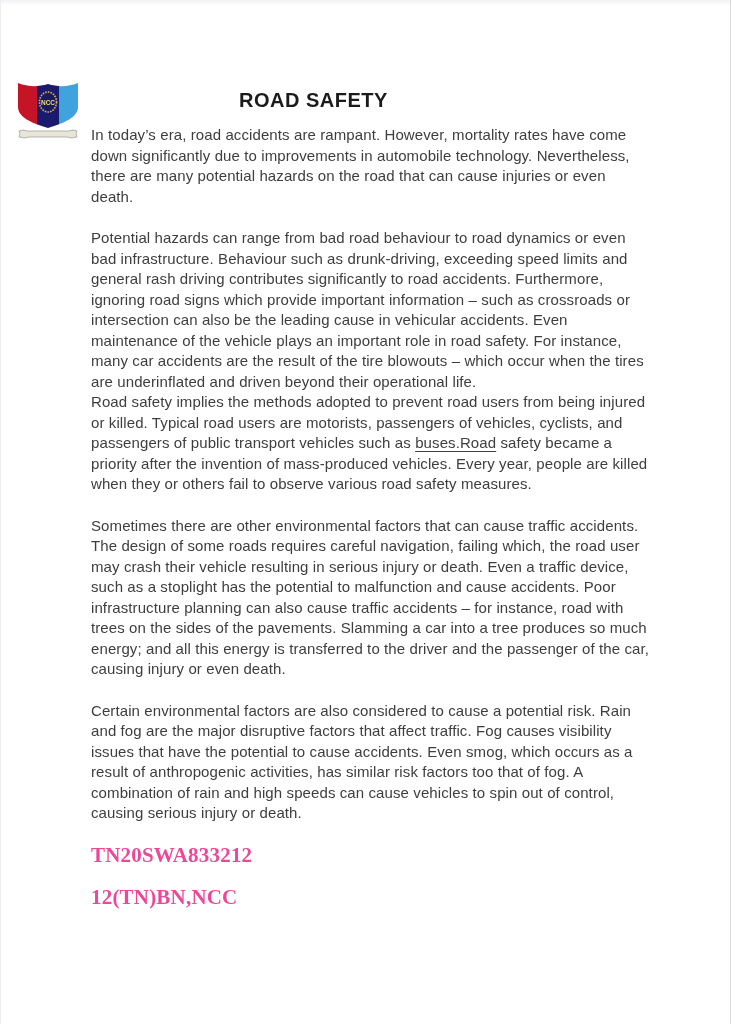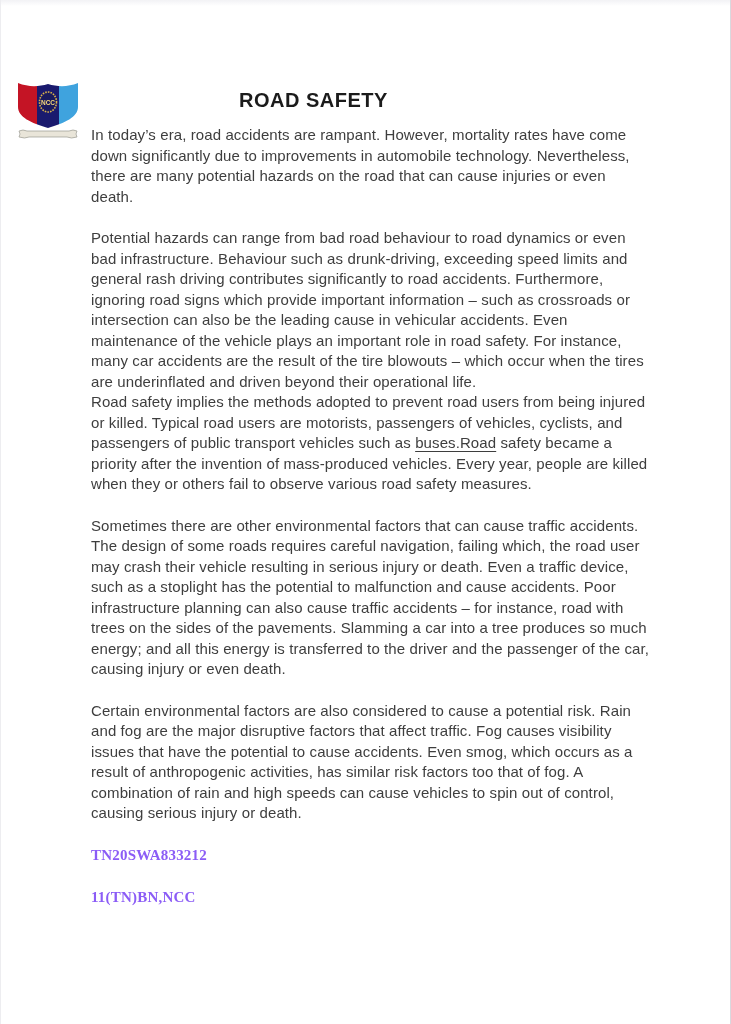--- a/index.html
+++ b/index.html
@@ -67,22 +67,22 @@
     text-decoration-style: wavy;
     text-decoration-color: #d93025;
     text-decoration-thickness: 1px;
     text-underline-offset: 3px;
     text-decoration: underline;
   }
   .footer-block {
     margin-top: 18px;
     font-family: "Liberation Serif", serif;
     font-weight: bold;
-    font-size: 15px;
-    color: #8b5cf6;
+    font-size: 21px;
+    color: #ec4899;
   }
   .footer-block p {
     margin: 0 0 22px 0;
     line-height: 20px;
     letter-spacing: 0.2px;
   }
 </style>
 </head>
 <body>
 
@@ -116,16 +116,16 @@
       <p>Potential hazards can range from bad road behaviour to road dynamics or even bad infrastructure. Behaviour such as drunk-driving, exceeding speed limits and general rash driving contributes significantly to road accidents. Furthermore, ignoring road signs which provide important information – such as crossroads or intersection can also be the leading cause in vehicular accidents. Even maintenance of the vehicle plays an important role in road safety. For instance, many car accidents are the result of the tire blowouts – which occur when the tires are underinflated and driven beyond their operational life.</p>
       <p><span>Road safety implies the methods adopted to prevent road users from being injured or killed. Typical road users are motorists, passengers of vehicles, cyclists, and passengers of public transport vehicles such as </span><span class="misspelled">buses.Road</span><span> safety became a priority after the invention of mass-produced vehicles. Every year, people are killed when they or others fail to observe various road safety measures.</span></p>
     </div>
 
     <p>Sometimes there are other environmental factors that can cause traffic accidents. The design of some roads requires careful navigation, failing which, the road user may crash their vehicle resulting in serious injury or death. Even a traffic device, such as a stoplight has the potential to malfunction and cause accidents. Poor infrastructure planning can also cause traffic accidents – for instance, road with trees on the sides of the pavements. Slamming a car into a tree produces so much energy; and all this energy is transferred to the driver and the passenger of the car, causing injury or even death.</p>
 
     <p>Certain environmental factors are also considered to cause a potential risk. Rain and fog are the major disruptive factors that affect traffic. Fog causes visibility issues that have the potential to cause accidents. Even smog, which occurs as a result of anthropogenic activities, has similar risk factors too that of fog. A combination of rain and high speeds can cause vehicles to spin out of control, causing serious injury or death.</p>
 
     <div class="footer-block">
       <p>TN20SWA833212</p>
-      <p>11(TN)BN,NCC</p>
+      <p>12(TN)BN,NCC</p>
     </div>
   </div>
 </div>
 
 </body></html>

